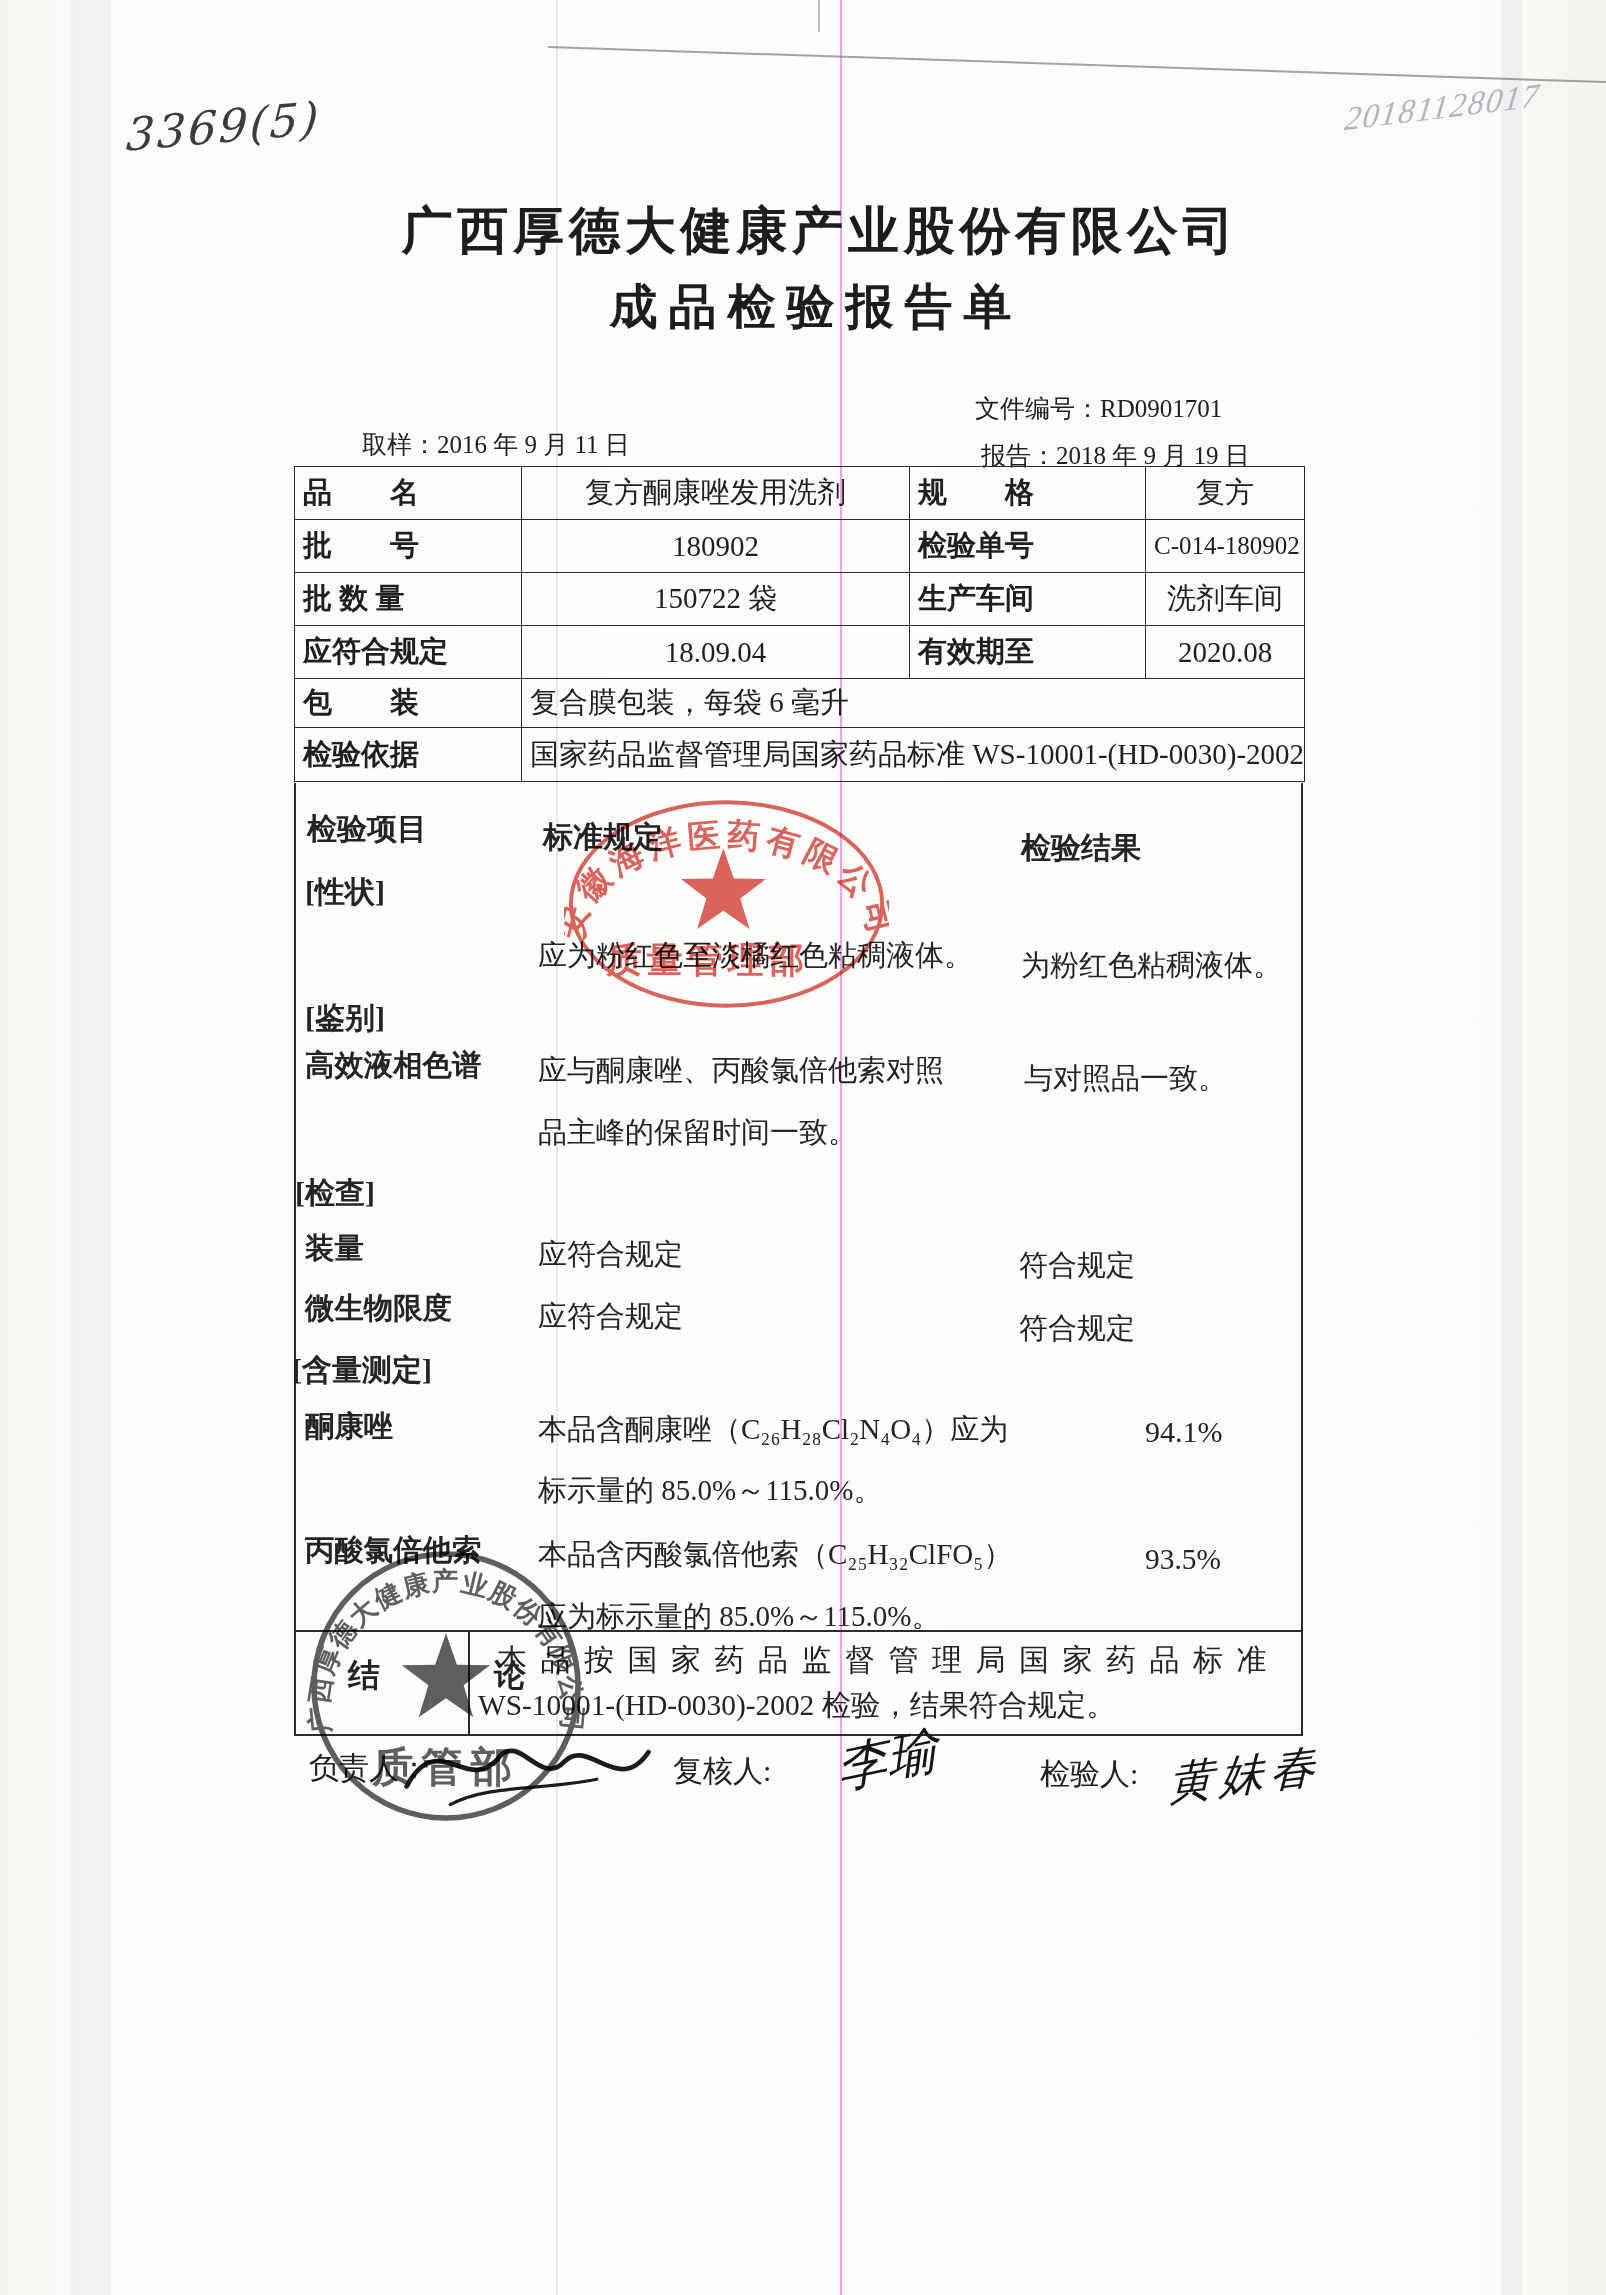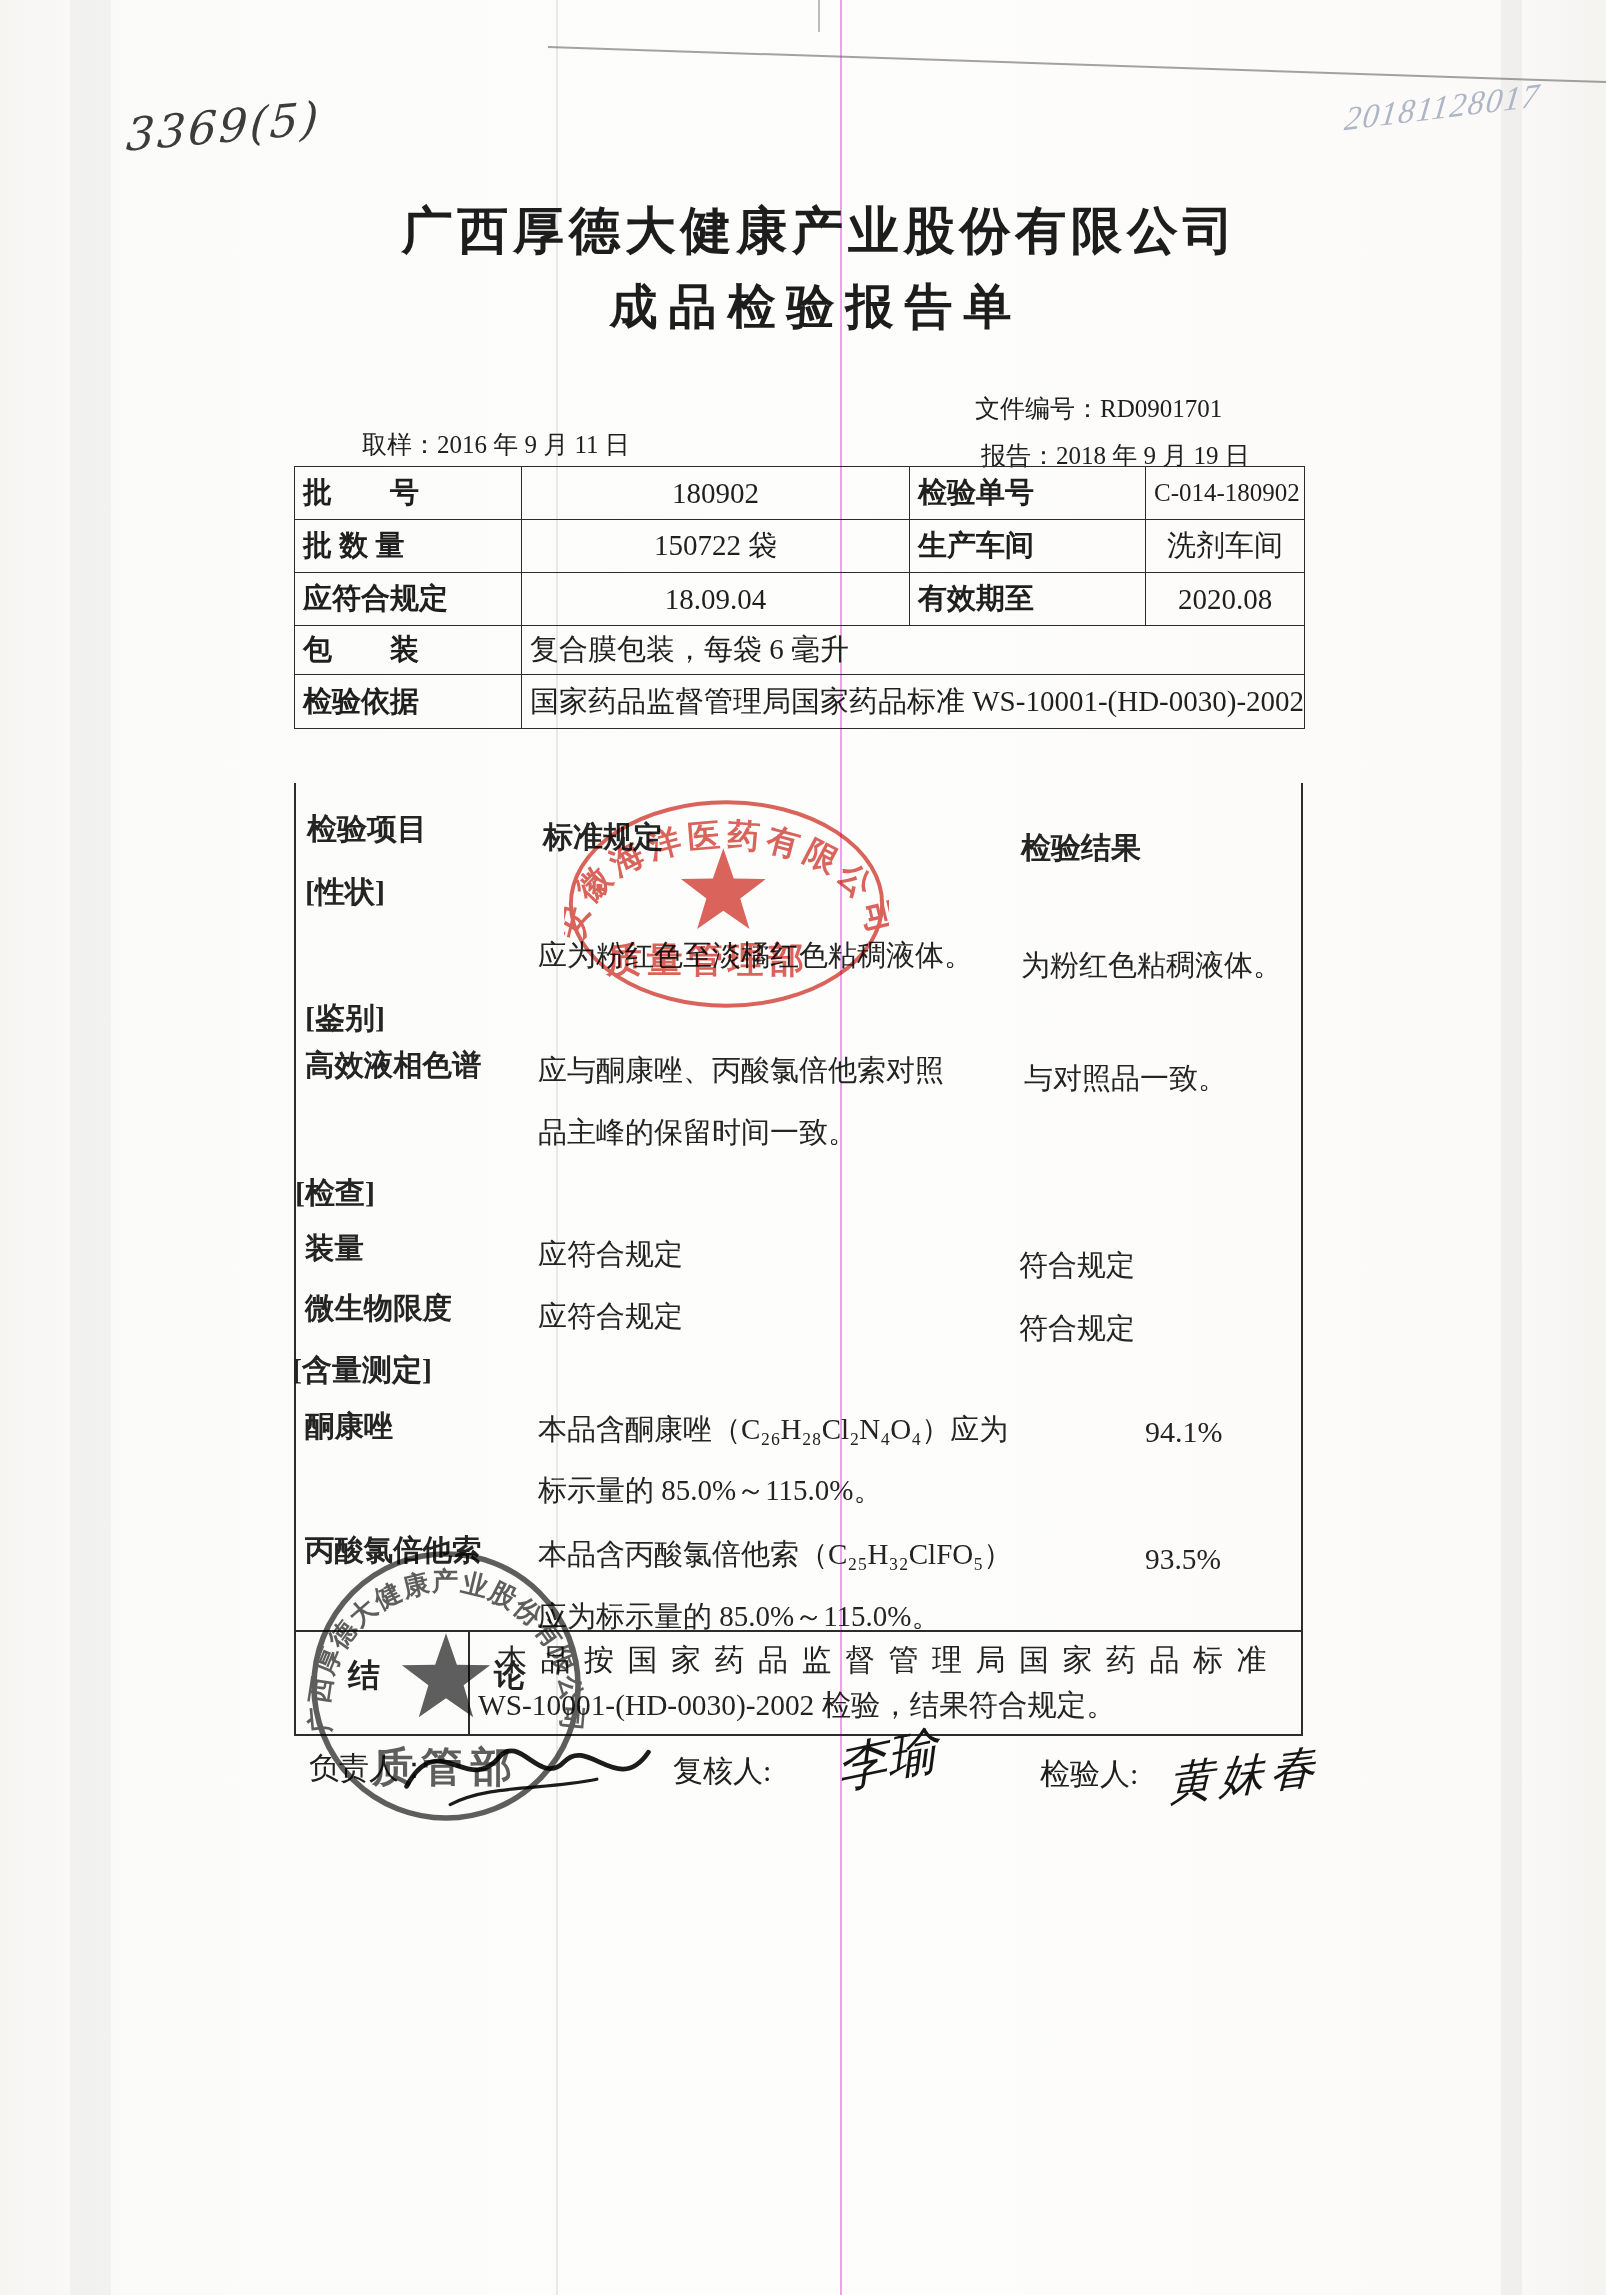--- a/index.html
+++ b/index.html
@@ -97,20 +97,26 @@
   </div>
 
   <table class="info">
     <colgroup>
         <col style="width:227px">
         <col style="width:388px">
         <col style="width:236px">
         <col style="width:159px">
       </colgroup>
     <tbody>
+        <tr>
+      <td class="lab">品　　名</td>
+      <td class="val">复方酮康唑发用洗剂</td>
+      <td class="lab">规　　格</td>
+      <td class="val">复方</td>
+    </tr>
     <tr>
       <td class="lab">批　　号</td>
       <td class="val">180902</td>
       <td class="lab">检验单号</td>
       <td class="val small">C-014-180902</td>
     </tr>
     <tr>
       <td class="lab">批 数 量</td>
       <td class="val">150722 袋</td>
       <td class="lab">生产车间</td>

